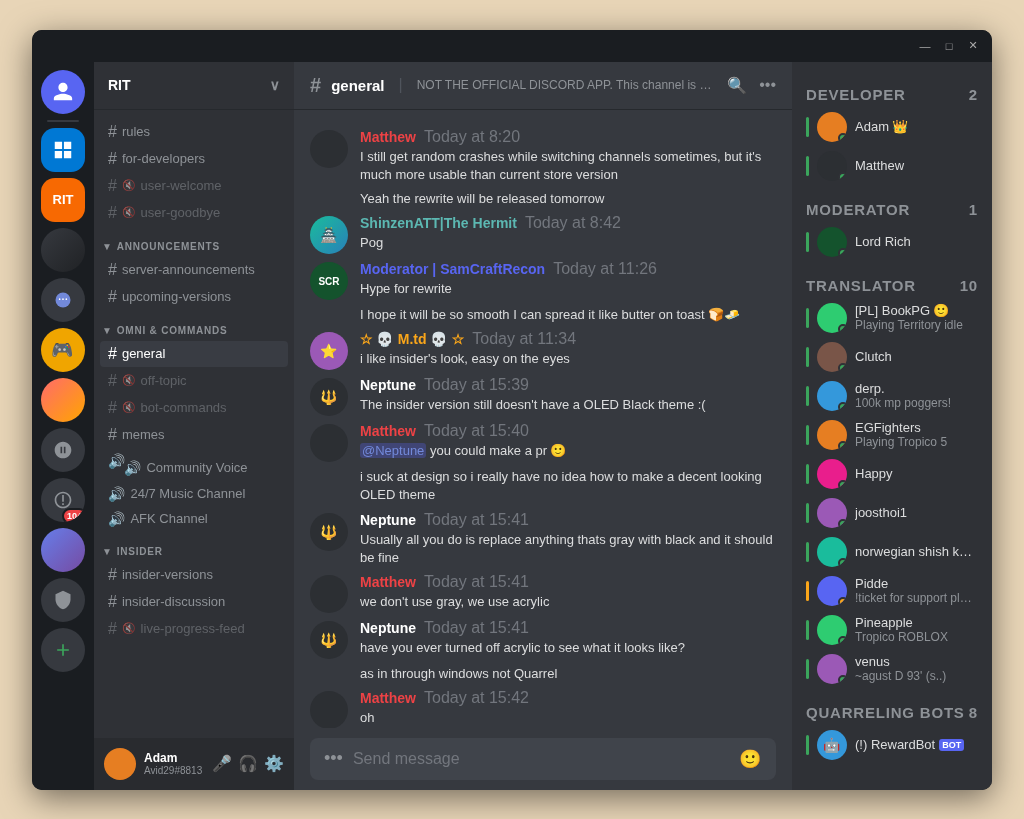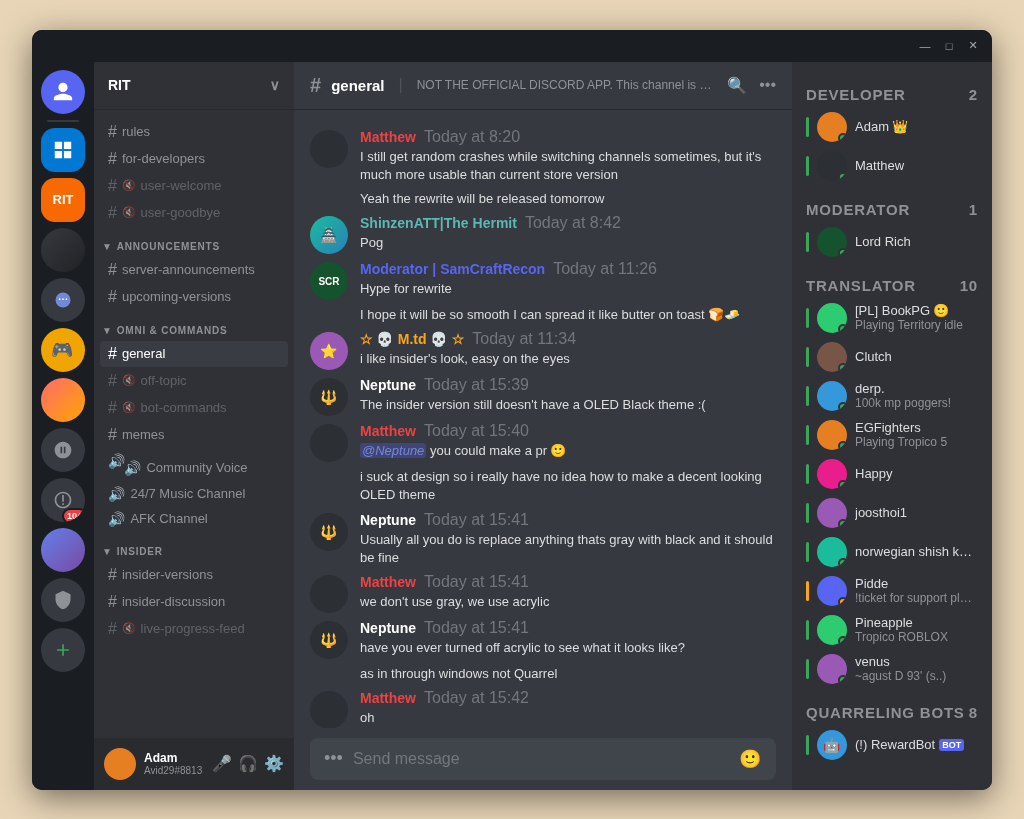--- a/index.html
+++ b/index.html
@@ -210,21 +210,21 @@
     .message-content { flex: 1; }
     .message-header { display: flex; align-items: baseline; gap: 8px; margin-bottom: 2px; }
     .message-author { font-size: 14px; font-weight: 600; }
     .message-author.red { color: #ed4245; }
     .message-author.blue { color: #5865f2; }
     .message-author.teal { color: #5cb8b2; }
     .message-author.yellow { color: #faa61a; }
     .message-author.white { color: #fff; }
     .message-timestamp { font-size: 16px; color: #72767d; }
     .message-text { font-size: 13px; color: #dcddde; line-height: 1.4; }
-    .message-text .mention { background: rgba(88,101,242,0.3); color: #7289da; border-radius: 3px; padding: 0 2px; font-style: italic; }
+    .message-text .mention { background: rgba(88,101,242,0.3); color: #7289da; border-radius: 3px; padding: 0 2px; }
     .chat-input-area {
       padding: 10px 16px;
       flex-shrink: 0;
     }
     .chat-input-wrapper {
       background: #40444b;
       border-radius: 8px;
       display: flex;
       align-items: center;
       padding: 10px 14px;

